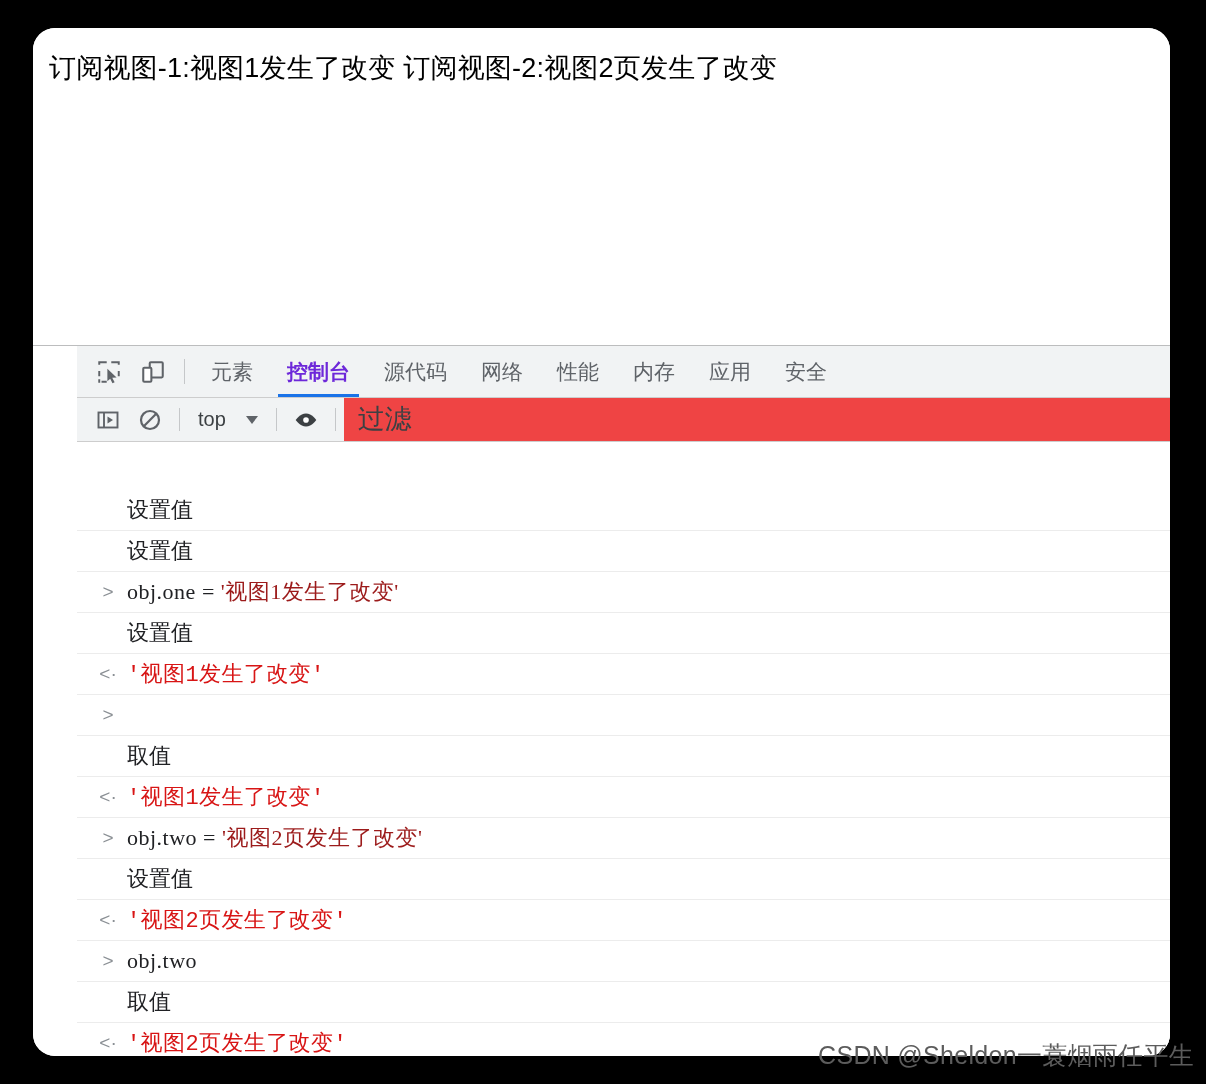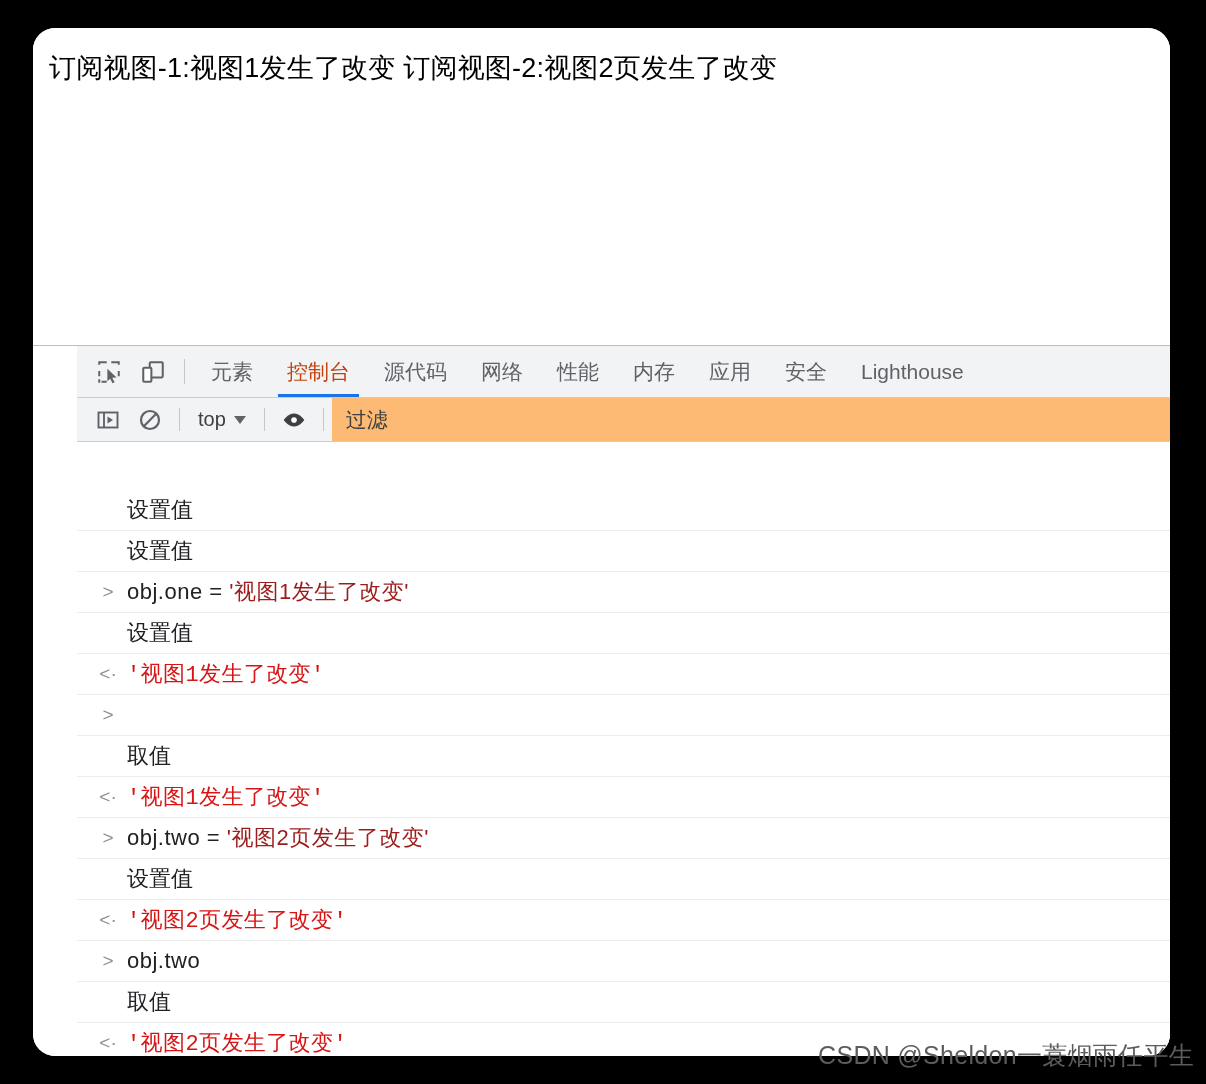--- a/index.html
+++ b/index.html
@@ -84,22 +84,22 @@
     display: flex;
     align-items: center;
     padding: 0 17px;
     font-size: 21px;
     color: #5f6368;
     cursor: pointer;
     position: relative;
     white-space: nowrap;
   }
   .tab.active {
-    color: #c2410c;
-    font-weight: 400;
+    color: #6d28d9;
+    font-weight: 700;
   }
   .tab.active::after {
     content: "";
     position: absolute;
     left: 8px; right: 8px; bottom: 0;
     height: 3px;
     background: #1a73e8;
   }
 
   
@@ -110,38 +110,38 @@
     display: flex;
     align-items: stretch;
     flex: none;
     box-sizing: border-box;
   }
   #filterbar .toolbtn { width: 42px; }
   #filterbar .vsep { margin: 10px 8px; }
   #context-select {
     display: flex;
     align-items: center;
-    gap: 8px;
+    gap: 20px;
     padding: 0 10px;
     font-size: 20px;
     color: #3c4043;
     cursor: pointer;
   }
   .caret {
     width: 0; height: 0;
     border-left: 6px solid transparent;
     border-right: 6px solid transparent;
     border-top: 8px solid #5f6368;
   }
   #filter-input {
     flex: 1;
-    background: #fdba74;
+    background: #ef4444;
     border: none;
     outline: none;
-    font-size: 21px;
+    font-size: 27px;
     color: #202124;
     padding: 0 14px;
     font-family: "Liberation Sans", sans-serif;
     min-width: 0;
   }
   #filter-input::placeholder { color: #3c4043; opacity: 1; }
 
   
   #console-list {
     flex: 1;
@@ -172,21 +172,21 @@
     flex: 1;
     min-width: 0;
     overflow: hidden;
   }
   .msg-cn {
     font-family: "Liberation Sans", "DejaVu Sans", sans-serif;
     font-size: 22px;
     color: #202124;
   }
   .code {
-    font-family: Liberation Sans, sans-serif;
+    font-family: Liberation Serif, serif;
     font-size: 22px;
     color: #202124;
     letter-spacing: 0.5px;
   }
   .str-input { color: #9c1b1b; }
   .out-val {
     font-family: "Liberation Mono", "DejaVu Sans Mono", monospace;
     font-size: 22px;
     color: #d81515;
     letter-spacing: 0.4px;
@@ -254,23 +254,20 @@
       </div>
       <div class="tab">
         <span>内存</span>
       </div>
       <div class="tab">
         <span>应用</span>
       </div>
       <div class="tab">
         <span>安全</span>
       </div>
-      <div class="tab">
-        <span>Lighthouse</span>
-      </div>
     </div>
 
     <div id="filterbar">
 
       <div class="toolbtn">
         <span>
           <svg width="24" height="24" viewBox="0 0 24 24">
             <rect x="2.5" y="4.5" width="19" height="15" fill="none" stroke="#5f6368" stroke-width="1.9"></rect>
             <line x1="8" y1="4.5" x2="8" y2="19.5" stroke="#5f6368" stroke-width="1.9"></line>
             <path d="M11.5 8.5 L17 12 L11.5 15.5 Z" fill="#5f6368"></path>

